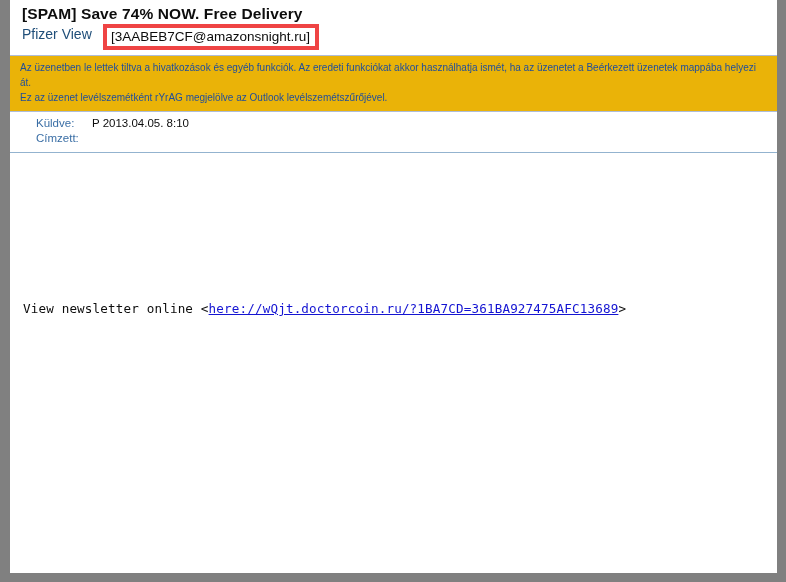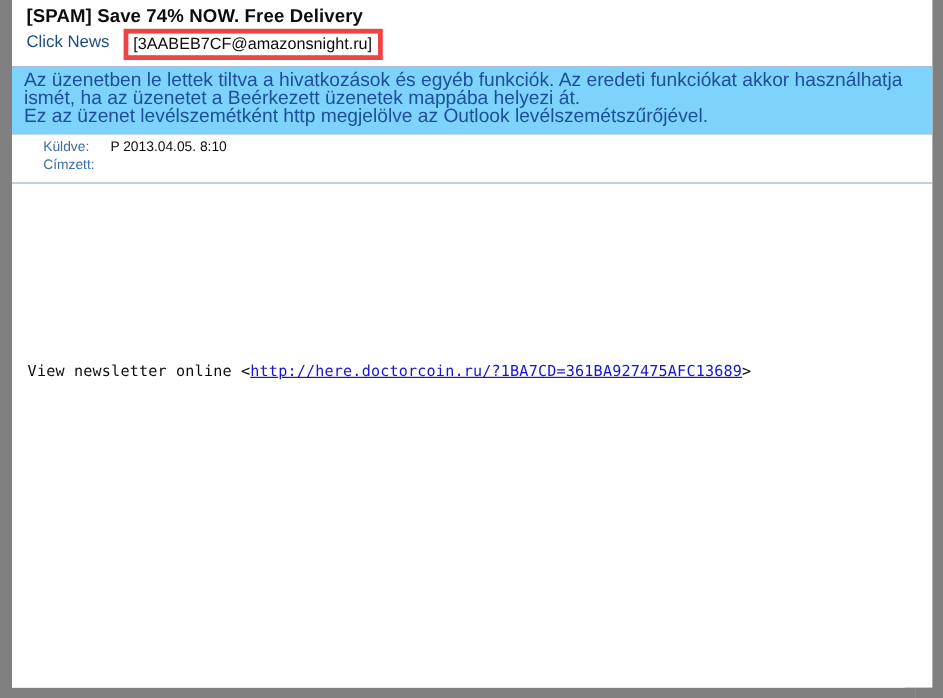--- a/index.html
+++ b/index.html
@@ -65,26 +65,26 @@
     padding: 0px 5px 1px 4px;
     font-size: 13.5px;
     color: #0b0b0b;
     line-height: 17px;
     white-space: nowrap;
   }
 
   
   .infobar {
     margin: 5px 0 0 0;
-    background: #7dd3fc;
+    background: #eab308;
     border-top: 1px solid #aebdd9;
     border-bottom: 1px solid #aebdd9;
     padding: 5px 8px 5px 10px;
     color: #1f4e9c;
-    font-size: 16px;
+    font-size: 10px;
     line-height: 14.6px;
   }
   .infobar p { margin: 0; }
   .infobar .p1 { margin-bottom: 1px; }
 
   
   .fields {
     padding: 4px 0 2px 26px;
     font-size: 11.5px;
     color: #1f4e79;
@@ -132,47 +132,47 @@
 </style>
 </head>
 <body>
 
 <div class="window">
   <div class="content">
 
     <div class="subject">[SPAM] Save 74% NOW. Free Delivery</div>
 
     <div class="sender-row">
-      <span class="sender-name">Click News</span>
+      <span class="sender-name">Pfizer View</span>
       <span class="email-box">[3AABEB7CF@amazonsnight.ru]</span>
     </div>
 
     <div class="infobar">
       <p class="p1">Az üzenetben le lettek tiltva a hivatkozások és egyéb funkciók. Az eredeti funkciókat akkor használhatja ismét, ha az üzenetet a Beérkezett üzenetek mappába helyezi át.</p>
-      <p>Ez az üzenet levélszemétként http megjelölve az Outlook levélszemétszűrőjével.</p>
+      <p>Ez az üzenet levélszemétként rYrAG megjelölve az Outlook levélszemétszűrőjével.</p>
     </div>
 
     <div class="fields">
       <div class="field-row">
         <span class="field-label">Küldve:</span>
         <span class="field-value">P 2013.04.05. 8:10</span>
       </div>
       <div class="field-row">
         <span class="field-label">Címzett:</span>
         <span class="field-value"></span>
       </div>
     </div>
 
     <div class="divider"></div>
 
     <div class="body">
 
       <div class="spacer-lg"></div>
 
-      <div><span>View newsletter online &lt;</span><span class="lnk">http://here.doctorcoin.ru/?1BA7CD=361BA927475AFC13689</span><span>&gt;</span></div>
+      <div><span>View newsletter online &lt;</span><span class="lnk">here://wQjt.doctorcoin.ru/?1BA7CD=361BA927475AFC13689</span><span>&gt;</span></div>
 
       <div class="spacer-md"></div>
 
 
       <div class="spacer-sm"></div>
 
       
       
 
       

